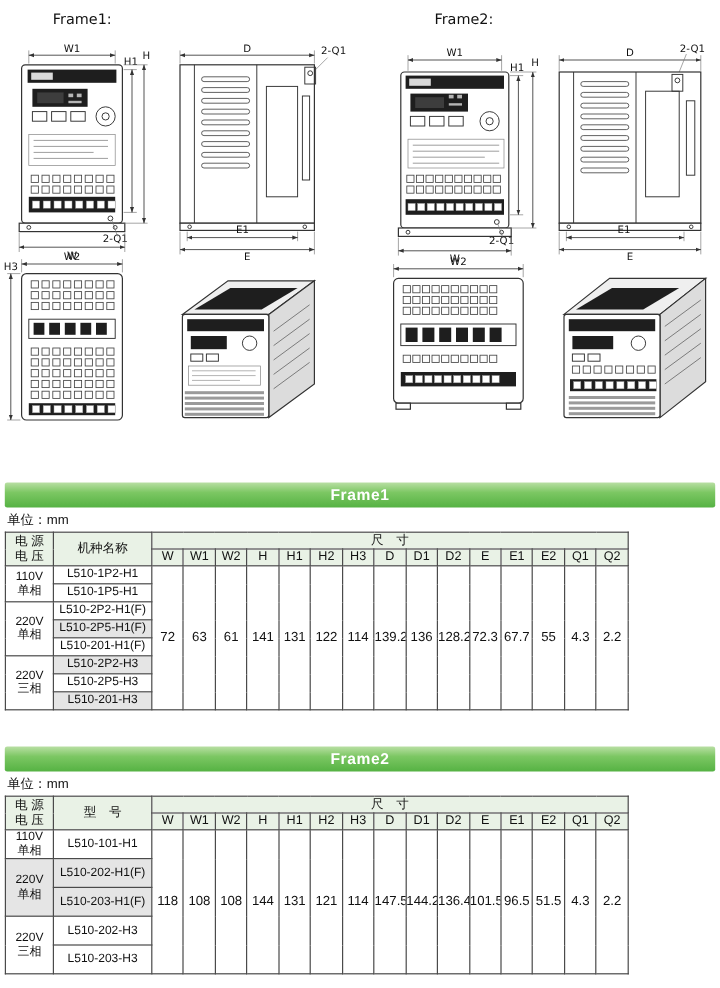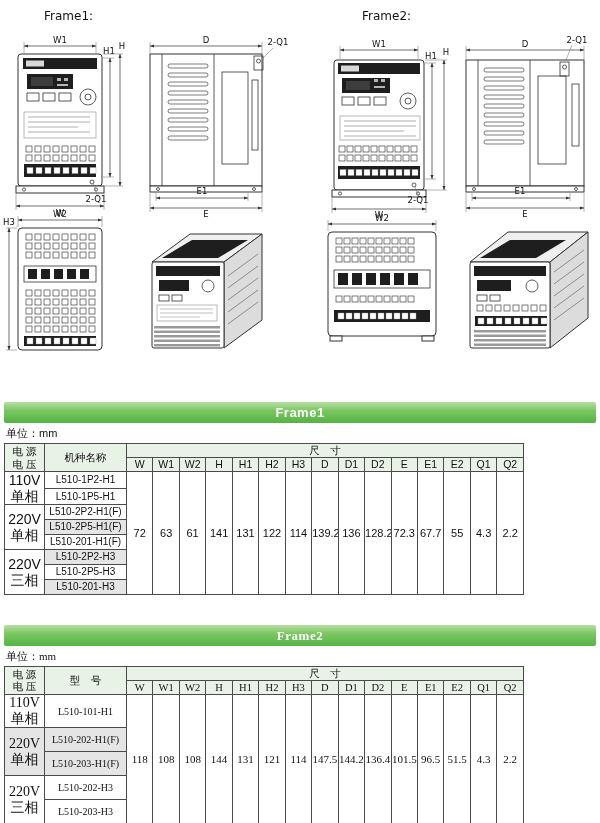--- a/index.html
+++ b/index.html
@@ -13,35 +13,35 @@
   .dk{fill:#1e1e1e;stroke:none;}
   .vent{fill:#fdfdfd;stroke:#444;stroke-width:0.7;}
   .wsq{fill:#fff;stroke:#999;stroke-width:0.4;}
   .ext{stroke:#777;stroke-width:0.55;fill:none;}
   .dim{stroke:#333;stroke-width:0.7;fill:none;marker-start:url(#ar);marker-end:url(#ar);}
   .lbl{font-size:8.5px;font-family:"DejaVu Sans",sans-serif;fill:#111;text-anchor:middle;}
   .flbl{font-size:12px;font-family:"DejaVu Sans",sans-serif;fill:#111;}
 
   
   .tbl-section{margin:0 4px;border-radius:23px;}
-  .tbl-section.second{margin-top:30px;font-family:Liberation Serif, serif;}
+  .tbl-section.second{margin-top:30px;}
   .title-bar{height:21px;line-height:21px;text-align:center;color:#fff;font-weight:bold;
     font-size:13px;letter-spacing:0.5px;border-radius:2px;
     background:linear-gradient(180deg,#b9dfa4 0%,#7cc763 40%,#55b243 100%);}
   .unit-label{text-align:left;font-size:11px;padding:3px 2px 2px;}
   table.dim-table{width:520px;border-collapse:collapse;table-layout:fixed;font-size:10.5px;color:#111;}
   .dim-table th,.dim-table td{border:1px solid #4a4a4a;padding:0;text-align:center;vertical-align:middle;line-height:1.15;overflow:hidden;}
   .dim-table thead th{background:#e9f2e6;font-weight:normal;font-size:10.5px;}
   .dim-table thead tr{height:14px;}
   col.c-v{width:40px;} col.c-m{width:82px;}
   .t1 tbody tr{height:15px;}
   .t2 tbody tr{height:24px;}
   .pre{white-space:pre-line;}
   .mcell{font-size:10px;}
-  .vcell{font-size:14px;line-height:1.1;}
+  .vcell{font-size:10px;line-height:1.1;}
   .val{font-size:11px;margin-top:14px;}
   .hl{background:#e5e5e5;}
 </style>
 </head>
 <body>
 
 <div class="page">
 
   <svg class="draw-svg" width="600" height="402" viewBox="0 0 600 402" xmlns="http://www.w3.org/2000/svg">
     <defs>

